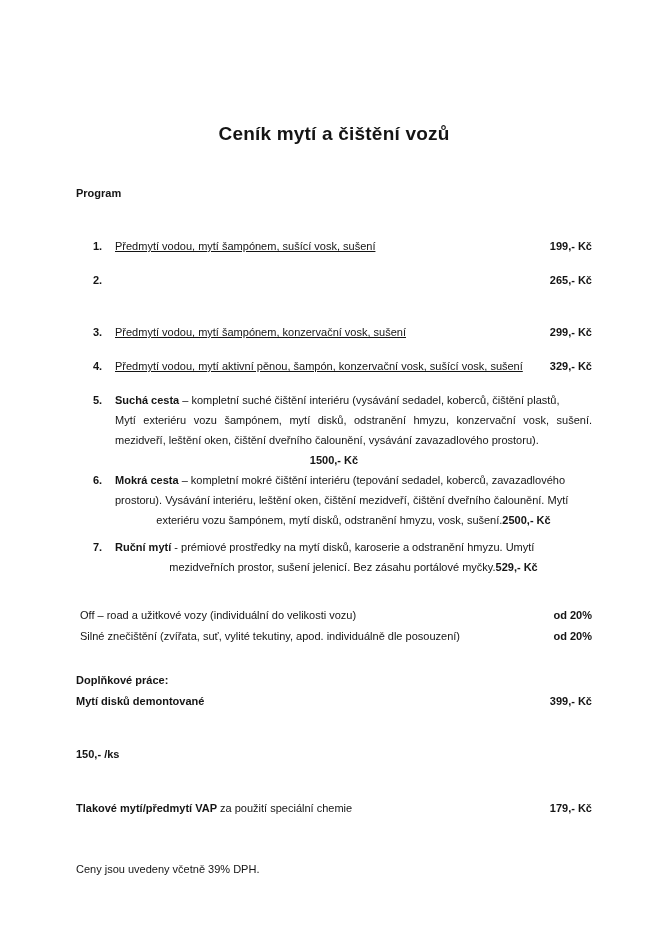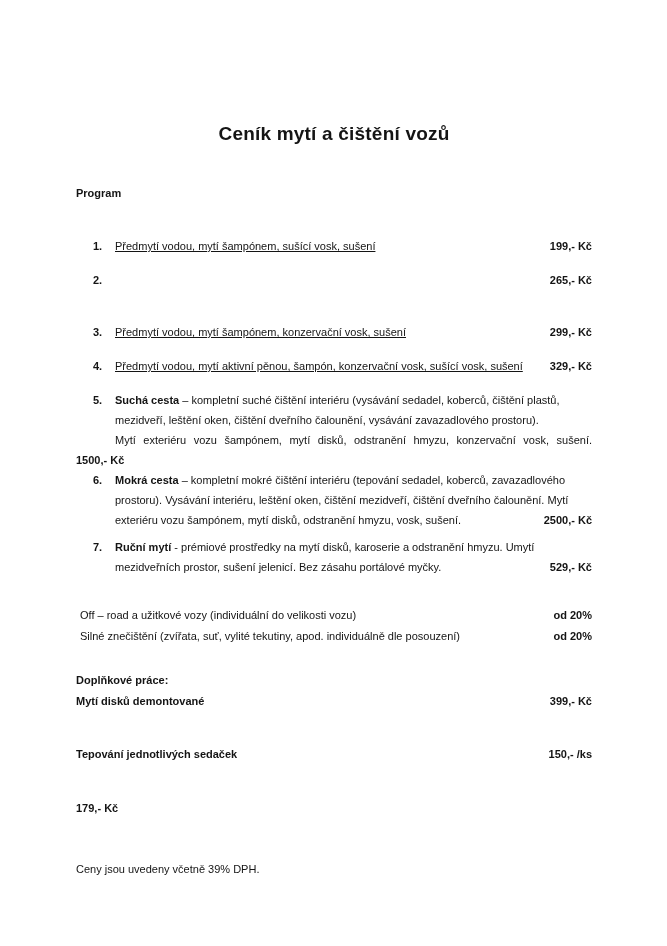--- a/index.html
+++ b/index.html
@@ -40,22 +40,22 @@
   .mt32 { margin-top: 32px; }
 
   
   .multi { margin-top: 13px; }
   .multi .line { line-height: 20px; }
   .multi .first { display: flex; }
   .multi .first .num { font-weight: bold; width: 22px; margin-left: 17px; flex: none; }
   .multi .first .txt { flex: 1; }
   .multi .cont { margin-left: 39px; }
   .just { text-align: justify; text-align-last: justify; }
-  .priceline { text-align: left; line-height: 16px; }
-  .flexline { display: flex; justify-content: space-between; }
+  .priceline { text-align: center; line-height: 16px; }
+  .flexline { display: flex; justify-content: center; }
   #item6 { margin-top: 0; }
   #item7 { margin-top: 7px; }
 
   
   .surcharge { display: flex; justify-content: space-between; line-height: 21px; padding-left: 4px; }
   #offroad { margin-top: 28px; align-items: center; }
 
   
   #extras-heading { margin-top: 23px; line-height: 21px; font-weight: bold; }
   .extra { display: flex; justify-content: space-between; line-height: 21px; }
@@ -96,22 +96,22 @@
     <span class="num">4.</span>
     <span class="txt">Předmytí vodou, mytí aktivní pěnou, šampón, konzervační vosk, sušící vosk, sušení</span>
     <span class="price">329,- Kč</span>
   </div>
 
   <div class="multi" id="item5">
     <div class="line first">
       <span class="num">5.</span>
       <span class="txt"><b>Suchá cesta</b><span> – kompletní suché čištění interiéru (vysávání sedadel, koberců, čištění plastů,</span></span>
     </div>
+    <div class="line cont just">Mytí exteriéru vozu šampónem, mytí disků, odstranění hmyzu, konzervační vosk, sušení.</div>
     <div class="line cont">mezidveří, leštění oken, čištění dveřního čalounění, vysávání zavazadlového prostoru).</div>
-    <div class="line cont just">Mytí exteriéru vozu šampónem, mytí disků, odstranění hmyzu, konzervační vosk, sušení.</div>
     <div class="line priceline price">1500,- Kč</div>
   </div>
 
   <div class="multi" id="item6">
     <div class="line first">
       <span class="num">6.</span>
       <span class="txt"><b>Mokrá cesta</b><span> – kompletní mokré čištění interiéru (tepování sedadel, koberců, zavazadlového</span></span>
     </div>
     <div class="line cont">prostoru). Vysávání interiéru, leštění oken, čištění mezidveří, čištění dveřního čalounění. Mytí</div>
     <div class="line cont flexline">
@@ -141,23 +141,23 @@
   </div>
 
   <div id="extras-heading">Doplňkové práce:</div>
 
   <div class="extra" id="rims">
     <span class="txt">Mytí disků demontované</span>
     <span class="price">399,- Kč</span>
   </div>
 
   <div class="extra" id="seats">
-    <span class="txt">Tepování jednotlivých sedaček</span>
     <span class="price">150,- /ks</span>
   </div>
 
   <div class="extra" id="vap">
+    <span class="txt"><span>Tlakové mytí/předmytí VAP</span><span class="normal"> za použití speciální chemie</span></span>
     <span class="price">179,- Kč</span>
   </div>
 
   <div class="footer">Ceny jsou uvedeny včetně 39% DPH.</div>
 
 </div>
 
 </body></html>

